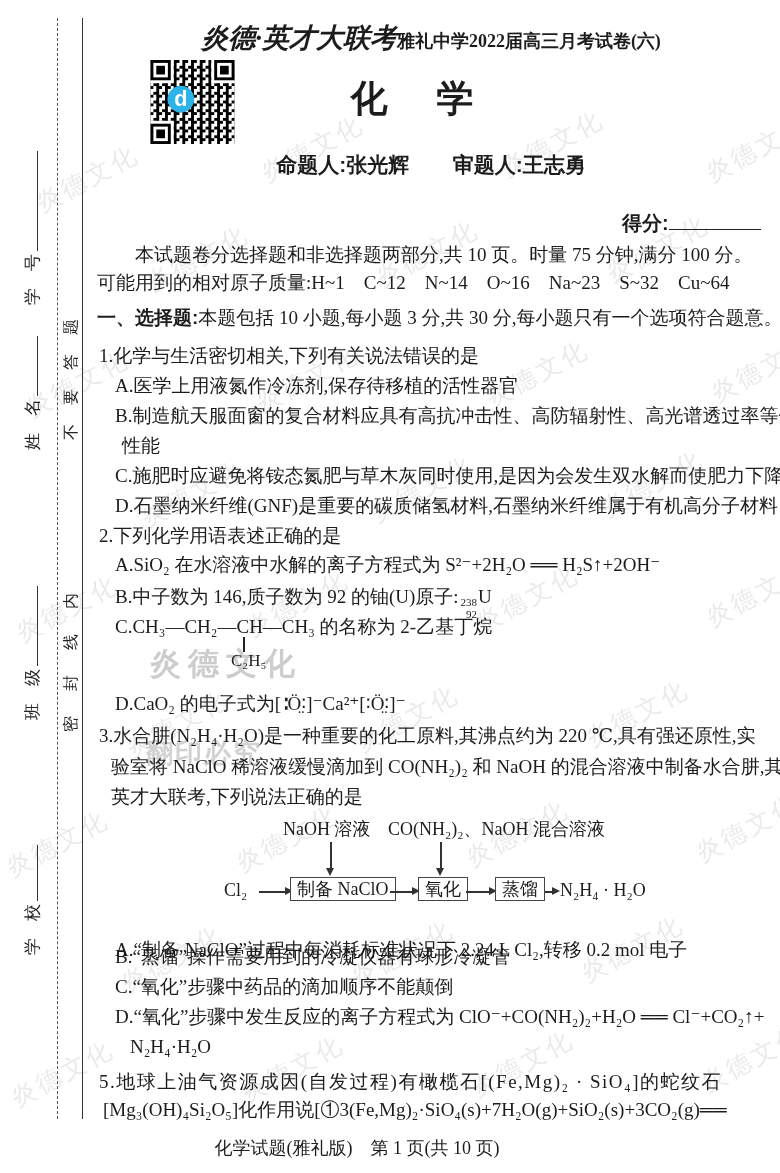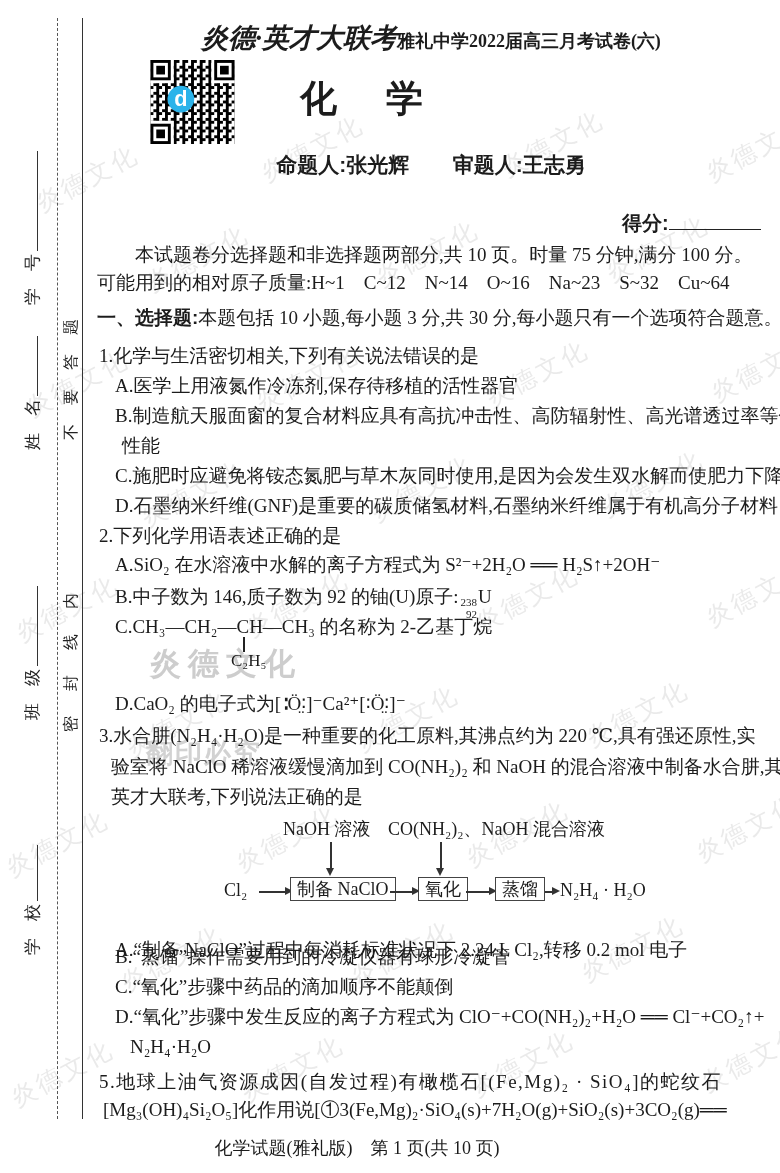--- a/index.html
+++ b/index.html
@@ -123,21 +123,21 @@
         <rect x="0" y="21" width="8" height="8" fill="#fff"></rect>
           <rect x="0" y="22" width="7" height="7" fill="#000"></rect>
           <rect x="1" y="23" width="5" height="5" fill="#fff"></rect>
           <rect x="2" y="24" width="3" height="3" fill="#000"></rect>
       </g>
       <circle cx="10.5" cy="13.5" r="4.6" fill="#2bb3ea"></circle>
       <text x="10.5" y="16" font-size="7.5" text-anchor="middle" fill="#ffffff" font-weight="bold" font-family="Liberation Sans, DejaVu Sans, sans-serif">d</text>
     </svg>
   </div>
 
-  <div class="abs b" style="left:300px;top:74px;width:230px;font-size:37px;letter-spacing:6px">化　学</div>
+  <div class="abs b" style="left:300px;top:74px;width:230px;text-align:center;font-size:37px;letter-spacing:6px">化　学</div>
 
   <div class="abs" style="left:622px;top:210px;font-size:20px">
     <span class="b sans">得分:</span><span class="score-line"></span>
   </div>
 
   <div class="abs b sans" style="left:97px;top:151px;width:668px;text-align:center;font-size:21px">
     <span>命题人:张光辉</span>
     <span style="display:inline-block;width:32px"></span>
     <span>审题人:王志勇</span>
   </div>

